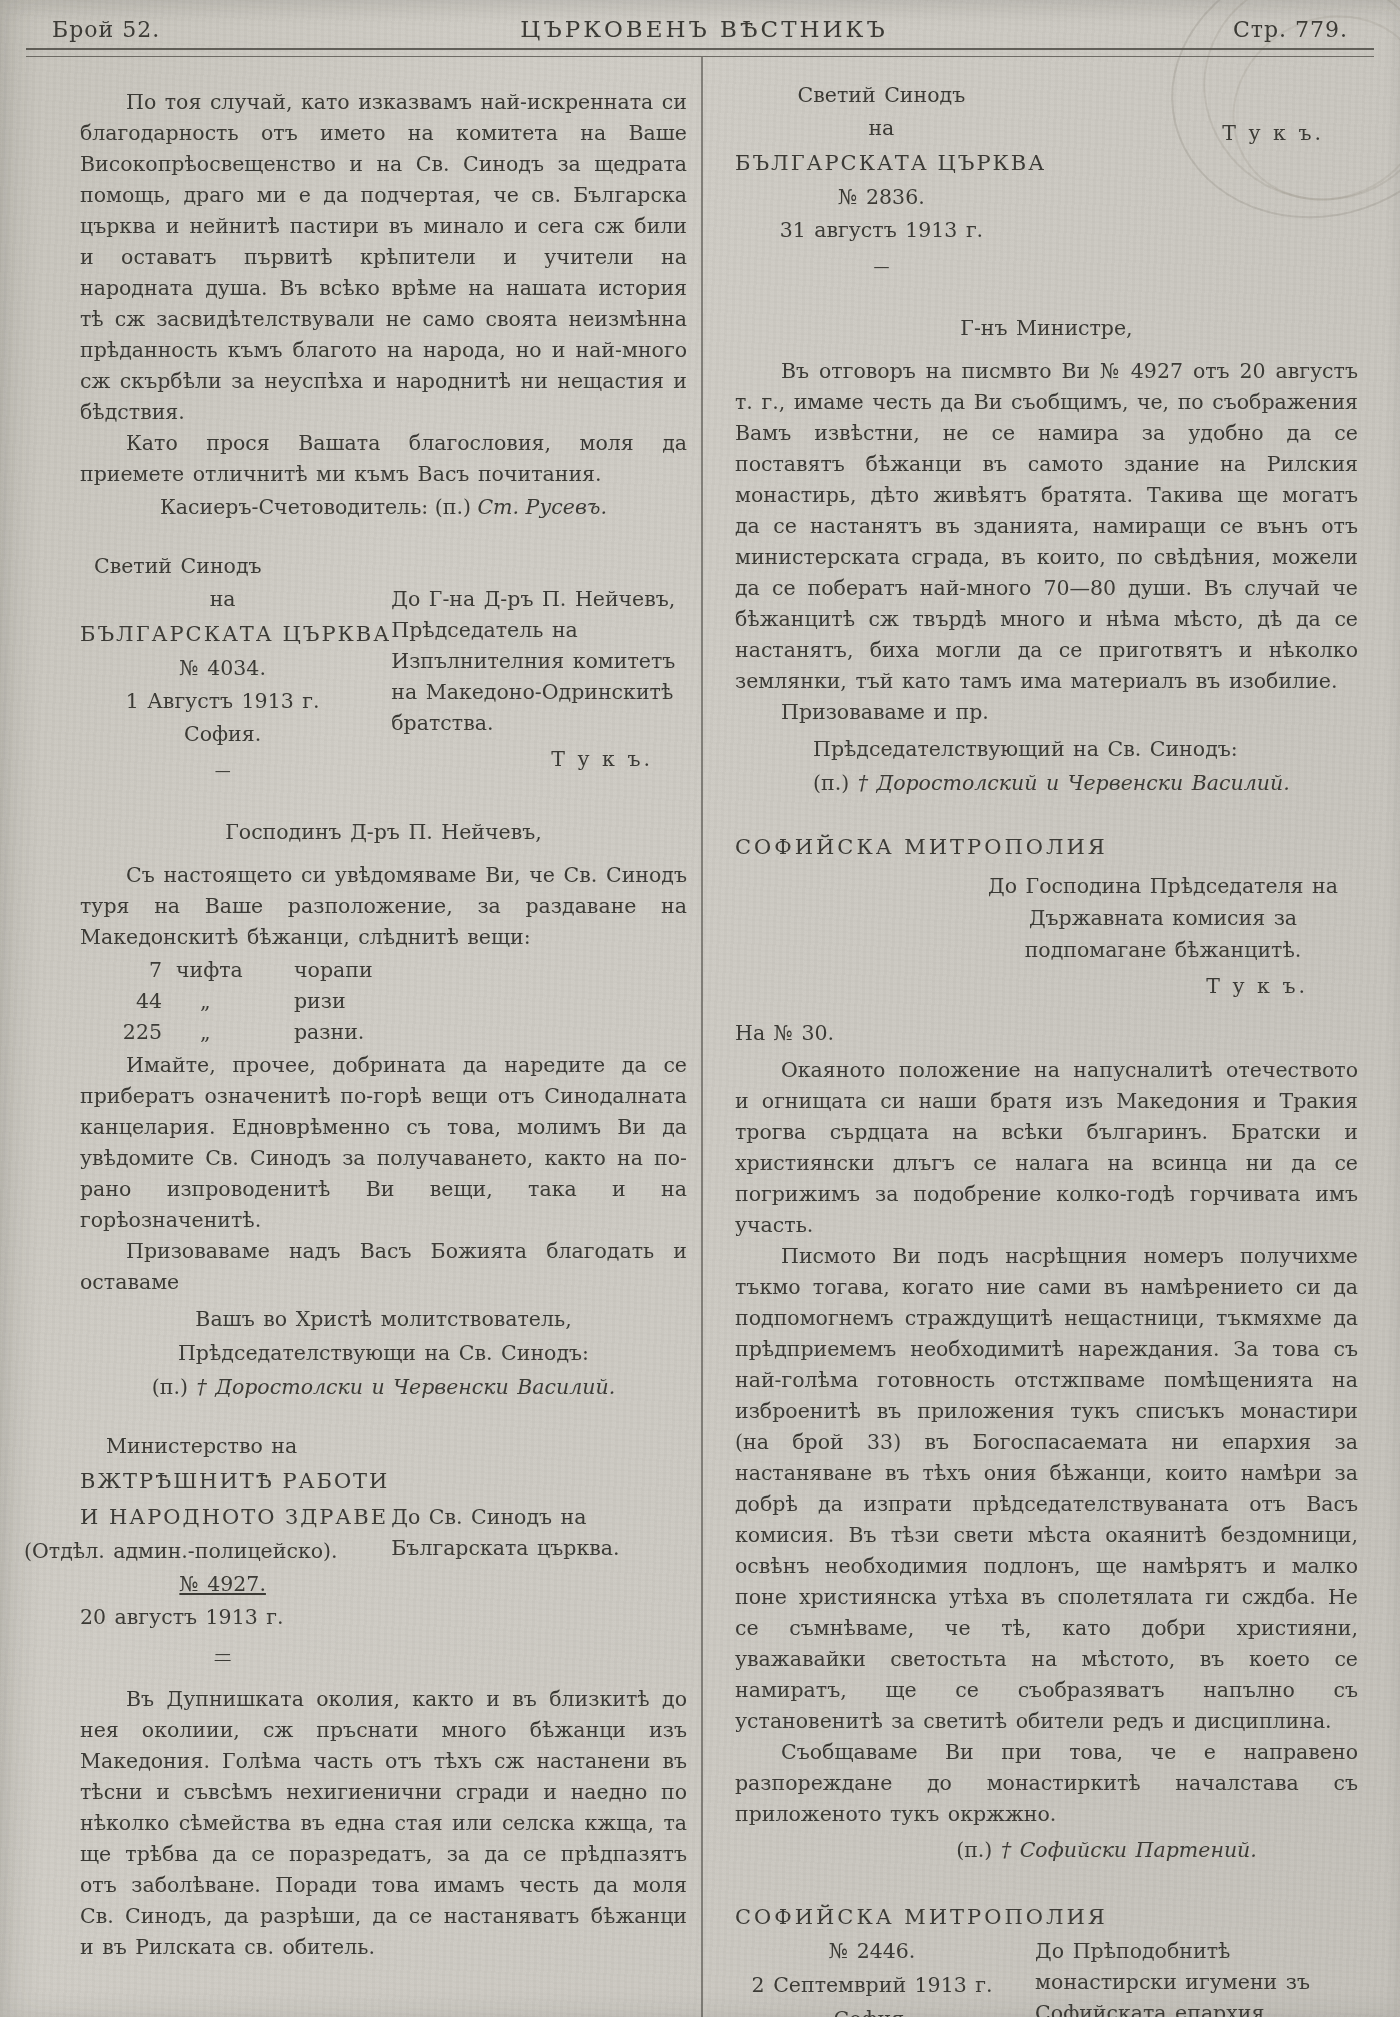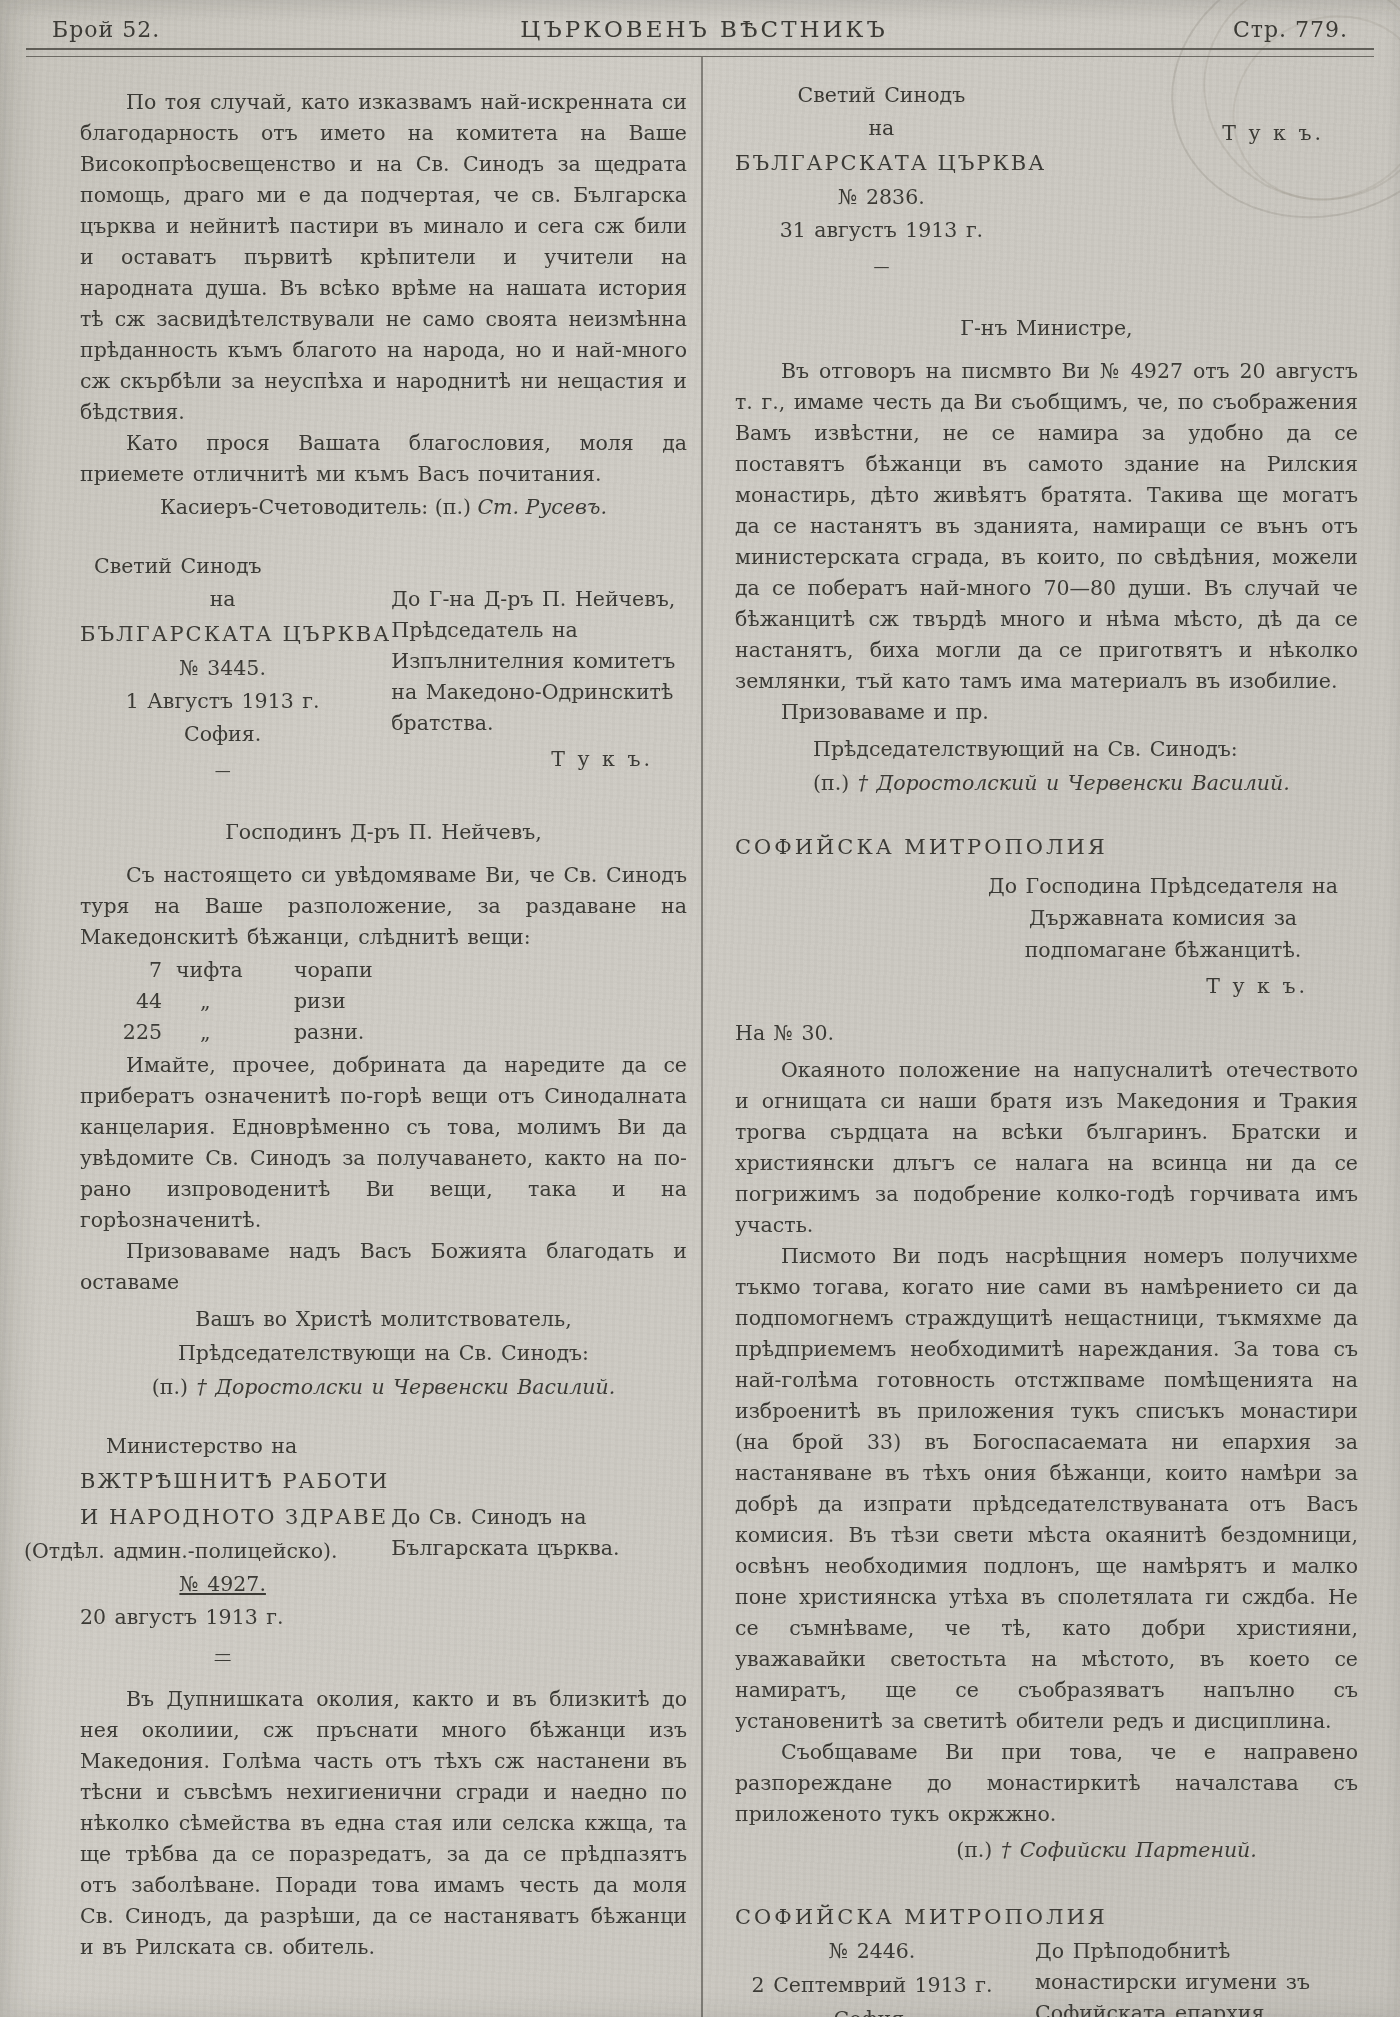--- a/index.html
+++ b/index.html
@@ -108,21 +108,21 @@
           <span>Касиеръ-Счетоводитель: (п.)</span>
           <span class="sig-name">Ст. Русевъ.</span>
         </div>
       </article>
 
       <div class="letterhead">
         <div class="lh-left">
           <div class="line" style="text-align:left; padding-left:14px;">Светий Синодъ</div>
           <div class="line">на</div>
           <div class="lh-caps">БЪЛГАРСКАТА ЦЪРКВА</div>
-          <div class="line">№ 3445.</div>
+          <div class="line">№ 4034.</div>
           <div class="line">1 Августъ 1913 г.</div>
           <div class="line">София.</div>
           <div class="lh-dash">—</div>
         </div>
         <div class="lh-right">
           <p class="addr body">До Г-на Д-ръ П. Нейчевъ, Прѣдседатель на Изпълнителния комитетъ на Македоно-Одринскитѣ братства.</p>
           <div class="here">Т у к ъ.</div>
         </div>
       </div>
 

